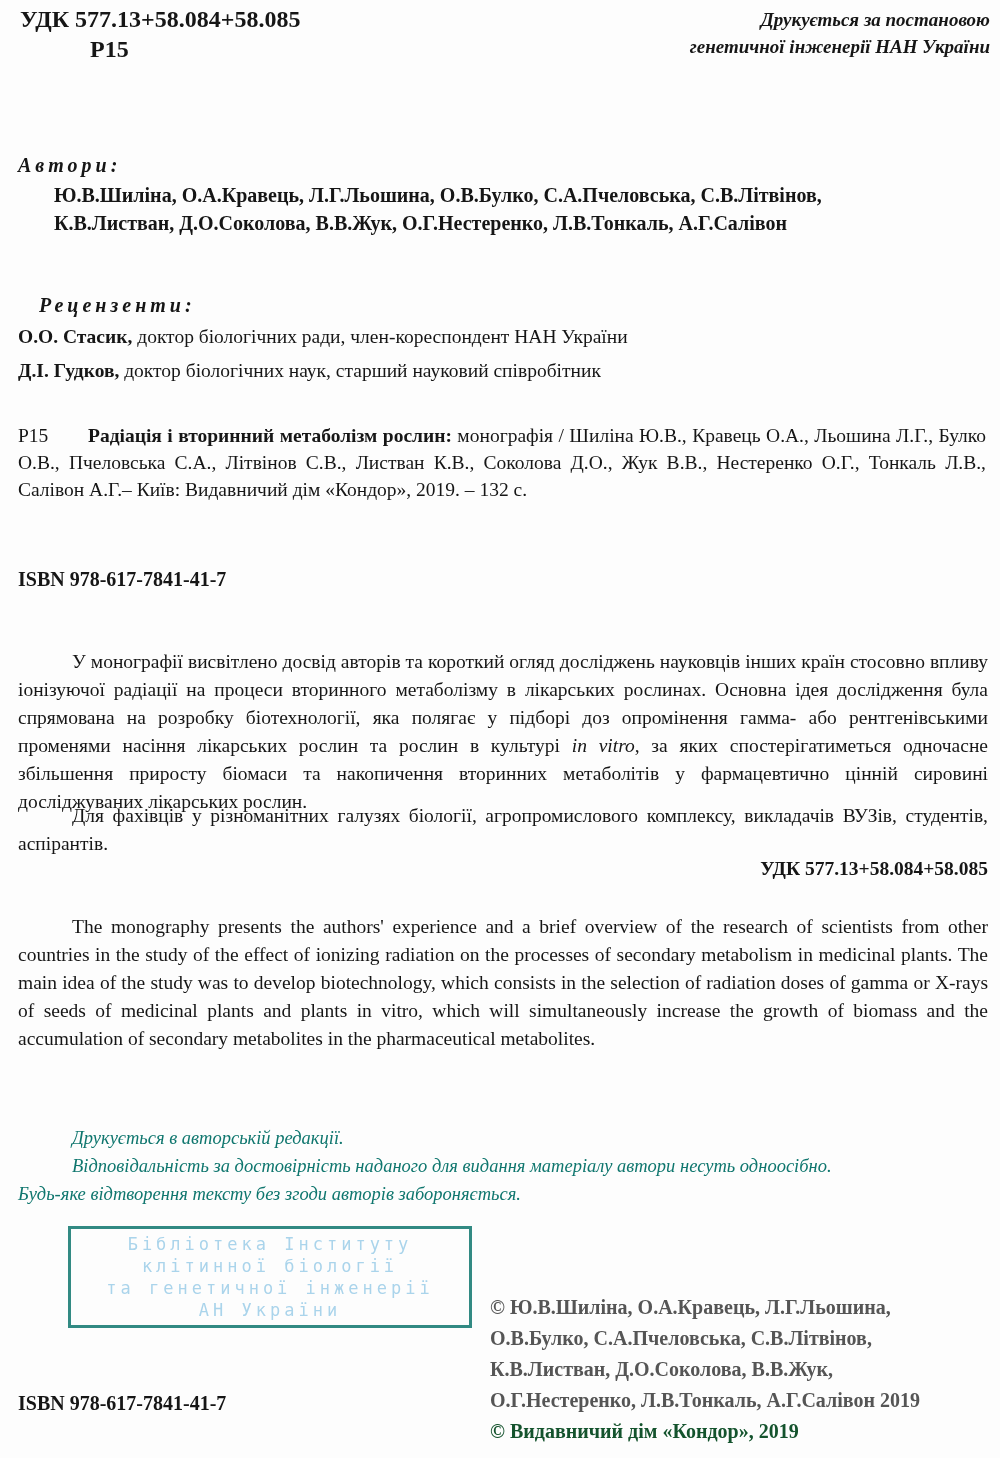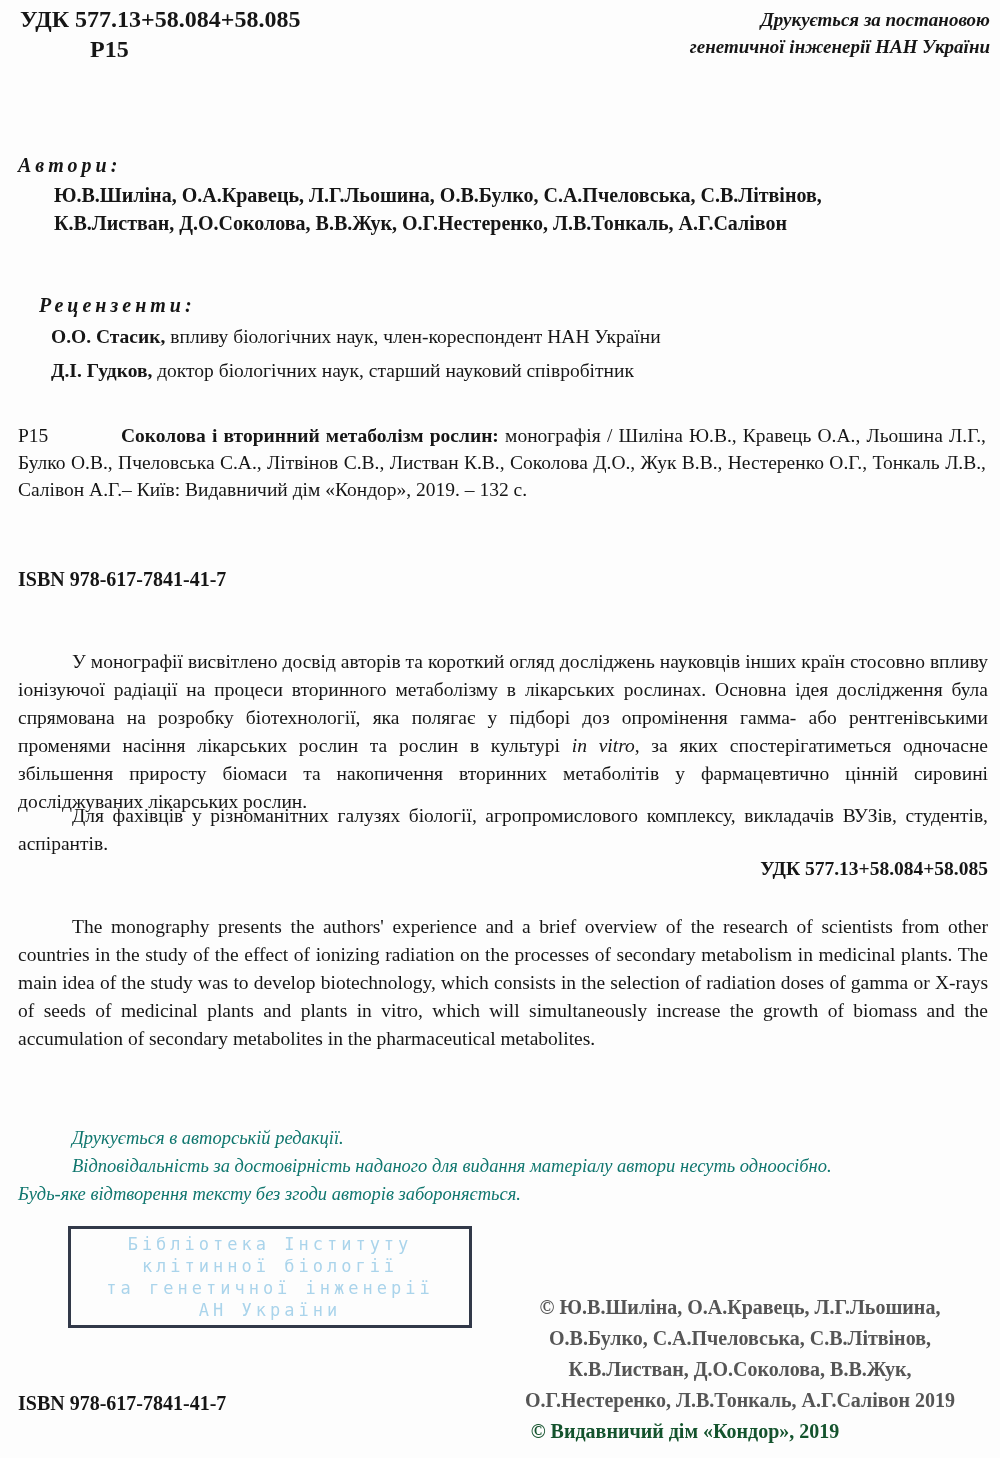--- a/index.html
+++ b/index.html
@@ -1,41 +1,41 @@
 <!DOCTYPE html>
 <html><head>
 <meta charset="utf-8">
 <style>
   html, body { margin: 0; padding: 0; }
   body {
     width: 1000px; height: 1458px; background: #fdfdfd; position: relative; overflow: hidden;
     color: #161616; font-family: "Liberation Serif", serif;
   }
   .abs { position: absolute; }
-  .b { font-weight: bold; margin-left: 33px; }
+  .b { font-weight: bold; }
   .i { font-style: italic; }
   .udk-top { left: 20px; top: 4px; font-size: 24px; font-weight: bold; line-height: 30px; }
   .udk-top .p15 { padding-left: 70px; }
   .imprimatur { right: 10px; top: 6px; width: 520px; text-align: right; font-size: 19px; font-style: italic; font-weight: bold; line-height: 27px; }
   .section-label { left: 18px; font-size: 20px; font-style: italic; font-weight: bold; letter-spacing: 4px; }
   .authors { left: 18px; width: 970px; font-size: 20px; font-weight: bold; line-height: 28px; text-align: justify; margin-left: 36px; }
   .reviewer { left: 18px; font-size: 19.5px; line-height: 28px; }
   .biblio { left: 18px; width: 968px; font-size: 19.5px; line-height: 27px; text-align: justify; }
   .biblio .code { display: inline-block; width: 70px; }
   .isbn { left: 18px; font-size: 20px; font-weight: bold; }
   .para { left: 18px; width: 970px; font-size: 19.5px; line-height: 28px; text-align: justify; }
   .para .indent { display: inline-block; width: 54px; }
   .udk-right { right: 12px; font-size: 19.5px; font-weight: bold; }
   .note { font-size: 18.5px; font-style: italic; line-height: 28px; color: #0f766e; }
   .stamp {
-    left: 68px; top: 1226px; width: 404px; height: 102px; border: 3px solid #0f172a;
+    left: 68px; top: 1226px; width: 404px; height: 102px; border: 3px solid #0f766e;
     color: #9ccde8; font-family: "DejaVu Sans Mono", monospace; font-size: 17px; letter-spacing: 4px;
     text-align: center; line-height: 22px; padding-top: 4px; box-sizing: border-box; opacity: 0.85;
   }
-  .copyright { right: 10px; top: 1292px; width: 500px; text-align: center; font-size: 20px; font-weight: bold; line-height: 31px; color: #555; }
+  .copyright { right: 10px; top: 1292px; width: 500px; text-align: left; font-size: 20px; font-weight: bold; line-height: 31px; color: #555; }
   .copyright .faded { color: #14532d; }
   .isbn-bottom { left: 18px; top: 1392px; font-size: 20px; font-weight: bold; }
 </style>
 </head>
 <body>
 
 <div class="abs udk-top">
   <div>УДК 577.13+58.084+58.085</div>
   <div class="p15">Р15</div>
 </div>
@@ -45,28 +45,28 @@
 </div>
 
 <div class="abs section-label" style="top:154px;">Автори:</div>
 <div class="abs authors" style="top:181px;">
   <div>Ю.В.Шиліна, О.А.Кравець, Л.Г.Льошина, О.В.Булко, С.А.Пчеловська, С.В.Літвінов,</div>
   <div>К.В.Листван, Д.О.Соколова, В.В.Жук, О.Г.Нестеренко, Л.В.Тонкаль, А.Г.Салівон</div>
 </div>
 
 <div class="abs section-label" style="top:294px;margin-left:21px;">Рецензенти:</div>
 <div class="abs reviewer" style="top:323px;">
-  <span class="b">О.О. Стасик,</span><span> впливу біологічних наук, член-кореспондент НАН України</span>
+  <span class="b">О.О. Стасик,</span><span> доктор біологічних ради, член-кореспондент НАН України</span>
 </div>
 <div class="abs reviewer" style="top:357px;">
   <span class="b">Д.І. Гудков,</span><span> доктор біологічних наук, старший науковий співробітник</span>
 </div>
 
 <div class="abs biblio" style="top:422px;">
-  <span class="code">Р15</span><span class="b">Соколова і вторинний метаболізм рослин:</span><span> монографія / Шиліна Ю.В., Кравець О.А., Льошина Л.Г., Булко О.В., Пчеловська С.А., Літвінов С.В., Листван К.В., Соколова Д.О., Жук В.В., Нестеренко О.Г., Тонкаль Л.В., Салівон А.Г.– Київ: Видавничий дім «Кондор», 2019. – 132 с.</span>
+  <span class="code">Р15</span><span class="b">Радіація і вторинний метаболізм рослин:</span><span> монографія / Шиліна Ю.В., Кравець О.А., Льошина Л.Г., Булко О.В., Пчеловська С.А., Літвінов С.В., Листван К.В., Соколова Д.О., Жук В.В., Нестеренко О.Г., Тонкаль Л.В., Салівон А.Г.– Київ: Видавничий дім «Кондор», 2019. – 132 с.</span>
 </div>
 
 <div class="abs isbn" style="top:568px;">ISBN 978-617-7841-41-7</div>
 
 <div class="abs para" style="top:648px;">
   <span class="indent"></span><span>У монографії висвітлено досвід авторів та короткий огляд досліджень науковців інших країн стосовно впливу іонізуючої радіації на процеси вторинного метаболізму в лікарських рослинах. Основна ідея дослідження була спрямована на розробку біотехнології, яка полягає у підборі доз опромінення гамма- або рентгенівськими променями насіння лікарських рослин та рослин в культурі </span><span class="i">in vitro</span><span>, за яких спостерігатиметься одночасне збільшення приросту біомаси та накопичення вторинних метаболітів у фармацевтично цінній сировині досліджуваних лікарських рослин.</span>
 </div>
 <div class="abs para" style="top:802px;">
   <span class="indent"></span><span>Для фахівців у різноманітних галузях біології, агропромислового комплексу, викладачів ВУЗів, студентів, аспірантів.</span>
 </div>

